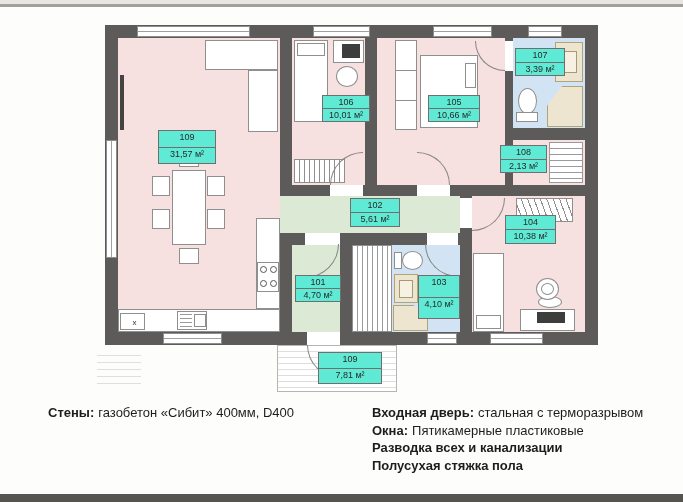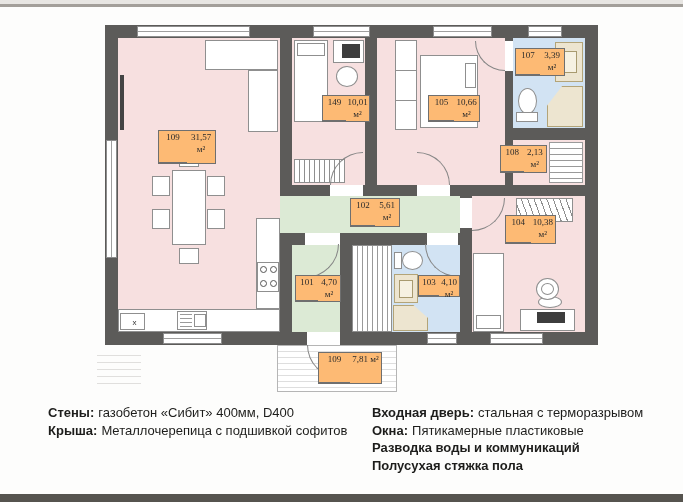--- a/index.html
+++ b/index.html
@@ -27,22 +27,22 @@
   .arc-tl{border-width:1px 0 0 1px;border-radius:100% 0 0 0;}
   .arc-tr{border-width:1px 1px 0 0;border-radius:0 100% 0 0;}
   .arc-br{border-width:0 1px 1px 0;border-radius:0 0 100% 0;}
   .arc-bl{border-width:0 0 1px 1px;border-radius:0 0 0 100%;}
   .stripes-v{background-image:repeating-linear-gradient(90deg,transparent 0 4px,#9a9a9a 4px 5px);}
   .stripes-h{background-image:repeating-linear-gradient(180deg,transparent 0 5px,#9a9a9a 5px 6px);}
   .rad{background:#fff;border:1px solid #8f8f8f;background-image:repeating-linear-gradient(90deg,transparent 0 4px,#8f8f8f 4px 5px);}
   .rad-sl{background:#fff;border:1px solid #8f8f8f;background-image:repeating-linear-gradient(70deg,transparent 0 5px,#8f8f8f 5px 6px);}
   .burner{width:7px;height:7px;border:1px solid #555;border-radius:50%;background:#fff;}
   .device{background:#3d3d3d;border:none;}
-  .rlabel{background:#fdba74;border:1px solid #6f6f6f;text-align:center;color:#2a2a2a;
-          font-size:9px;line-height:12px;display:flex;flex-direction:row;justify-content:stretch;font-family:Liberation Serif, serif;}
+  .rlabel{background:#5eead4;border:1px solid #6f6f6f;text-align:center;color:#2a2a2a;
+          font-size:9px;line-height:12px;display:flex;flex-direction:column;justify-content:stretch;}
   .rlabel .rnum{position:relative;flex:1;border-bottom:1px solid #6f6f6f;}
   .rlabel .rarea{position:relative;flex:1;}
   .porch-deck{background:#fff;border:1px solid #b5b5b5;background-image:repeating-linear-gradient(180deg,transparent 0 5px,#dedede 5px 6px);}
   .steps{background-image:repeating-linear-gradient(180deg,transparent 0 6px,#e0dfdd 6px 7px);}
   
   .specs{position:absolute;font-size:13px;line-height:17.5px;color:var(--text);}
   .specs-left{left:48px;top:404px;width:322px;}
   .specs-right{left:372px;top:404px;width:305px;}
   .spec-line b{font-weight:bold;margin-right:4px;}
 </style>
@@ -165,21 +165,21 @@
     <div class="arc arc-br" style="left:200px;top:219px;width:34px;height:34px;"></div>
     <div class="arc arc-bl" style="left:320px;top:219px;width:33px;height:33px;"></div>
     <div class="arc arc-bl" style="left:370px;top:16px;width:30px;height:30px;"></div>
     <div class="arc arc-bl" style="left:202px;top:320px;width:33px;height:33px;"></div>
 
     <div class="rlabel" style="left:53px;top:105px;width:58px;height:34px;">
       <div class="rnum">109</div>
       <div class="rarea">31,57 м²</div>
     </div>
     <div class="rlabel" style="left:217px;top:70px;width:48px;height:27px;">
-      <div class="rnum">149</div>
+      <div class="rnum">106</div>
       <div class="rarea">10,01 м²</div>
     </div>
     <div class="rlabel" style="left:323px;top:70px;width:52px;height:27px;">
       <div class="rnum">105</div>
       <div class="rarea">10,66 м²</div>
     </div>
     <div class="rlabel" style="left:410px;top:23px;width:50px;height:28px;">
       <div class="rnum">107</div>
       <div class="rarea">3,39 м²</div>
     </div>
@@ -188,39 +188,38 @@
       <div class="rarea">2,13 м²</div>
     </div>
     <div class="rlabel" style="left:245px;top:173px;width:50px;height:29px;">
       <div class="rnum">102</div>
       <div class="rarea">5,61 м²</div>
     </div>
     <div class="rlabel" style="left:190px;top:250px;width:46px;height:27px;">
       <div class="rnum">101</div>
       <div class="rarea">4,70 м²</div>
     </div>
-    <div class="rlabel" style="left:313px;top:250px;width:42px;height:22px;">
+    <div class="rlabel" style="left:313px;top:250px;width:42px;height:44px;">
       <div class="rnum">103</div>
       <div class="rarea">4,10 м²</div>
     </div>
     <div class="rlabel" style="left:400px;top:190px;width:51px;height:29px;">
       <div class="rnum">104</div>
       <div class="rarea">10,38 м²</div>
     </div>
     <div class="rlabel" style="left:213px;top:327px;width:64px;height:32px;">
       <div class="rnum">109</div>
       <div class="rarea">7,81 м²</div>
     </div>
   </div>
 
   <div class="specs specs-left">
     <div class="spec-line"><b>Стены:</b><span>газобетон «Сибит» 400мм, D400</span></div>
-    <div class="spec-line"><b>Крыша:</b><span>Металлочерепица с подшивкой софитов</span></div>
   </div>
   <div class="specs specs-right">
     <div class="spec-line"><b>Входная дверь:</b><span>стальная с терморазрывом</span></div>
     <div class="spec-line"><b>Окна:</b><span>Пятикамерные пластиковые</span></div>
-    <div class="spec-line"><b>Разводка воды и коммуникаций</b><span></span></div>
+    <div class="spec-line"><b>Разводка всех и канализации</b><span></span></div>
     <div class="spec-line"><b>Полусухая стяжка пола</b><span></span></div>
   </div>
 
   <div class="abs band-bottom"></div>
 </div>
 
 </body></html>

